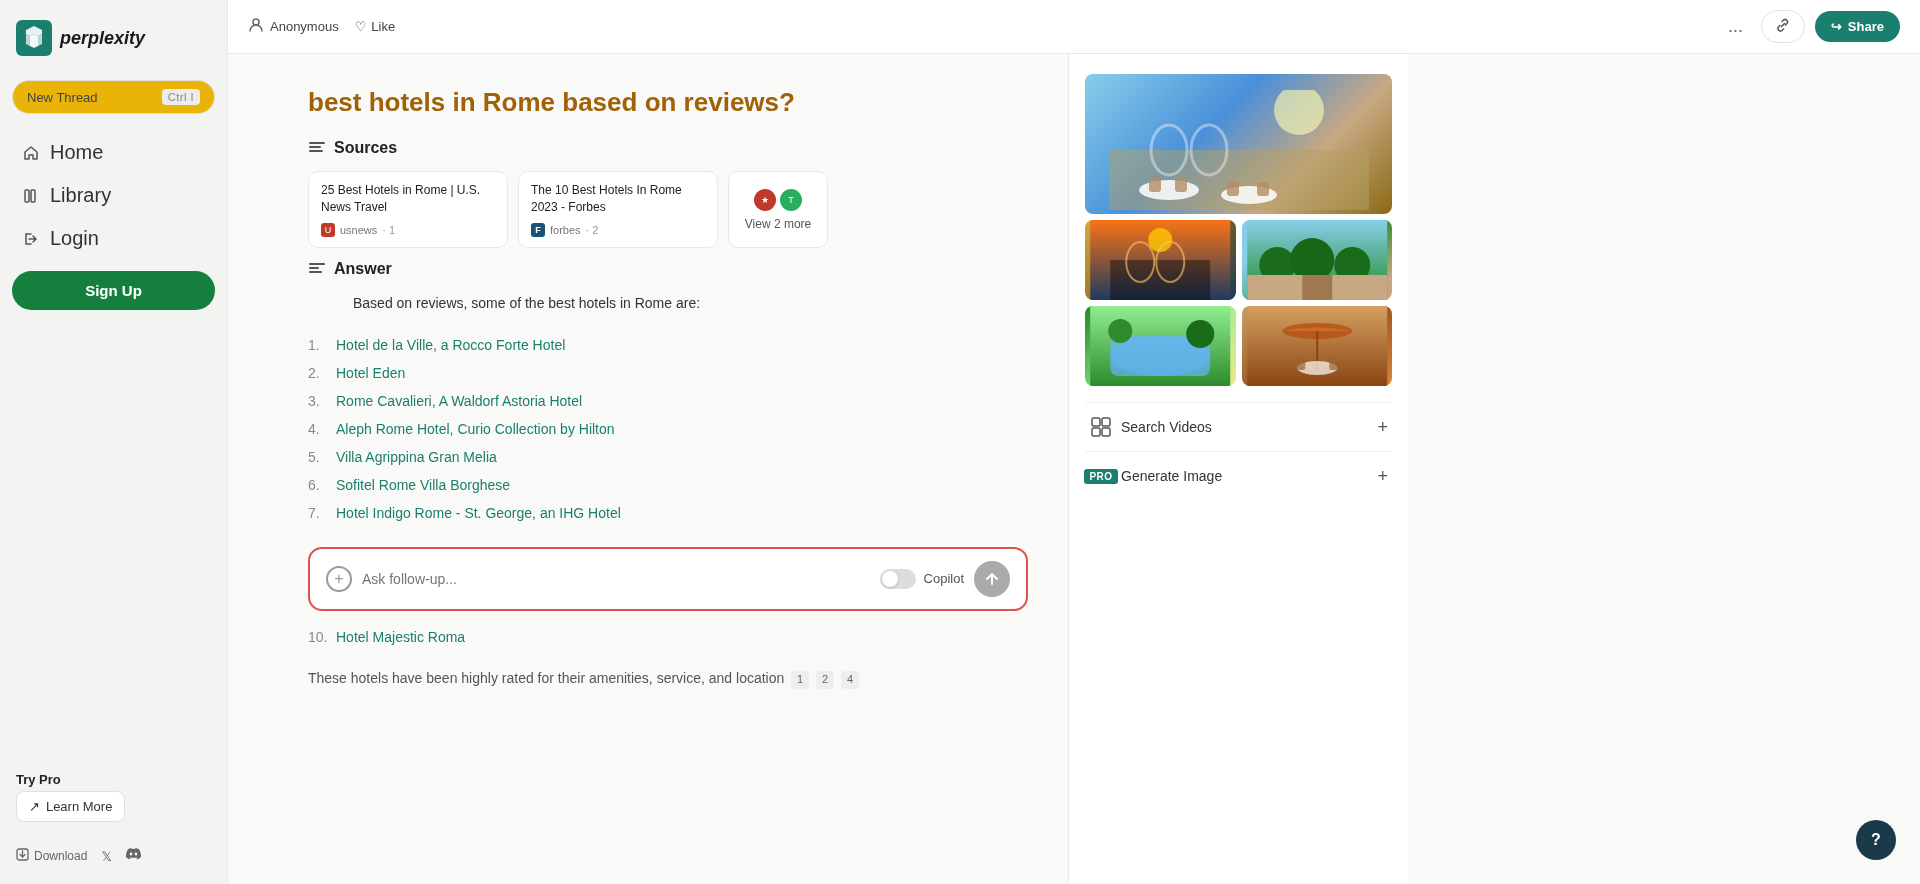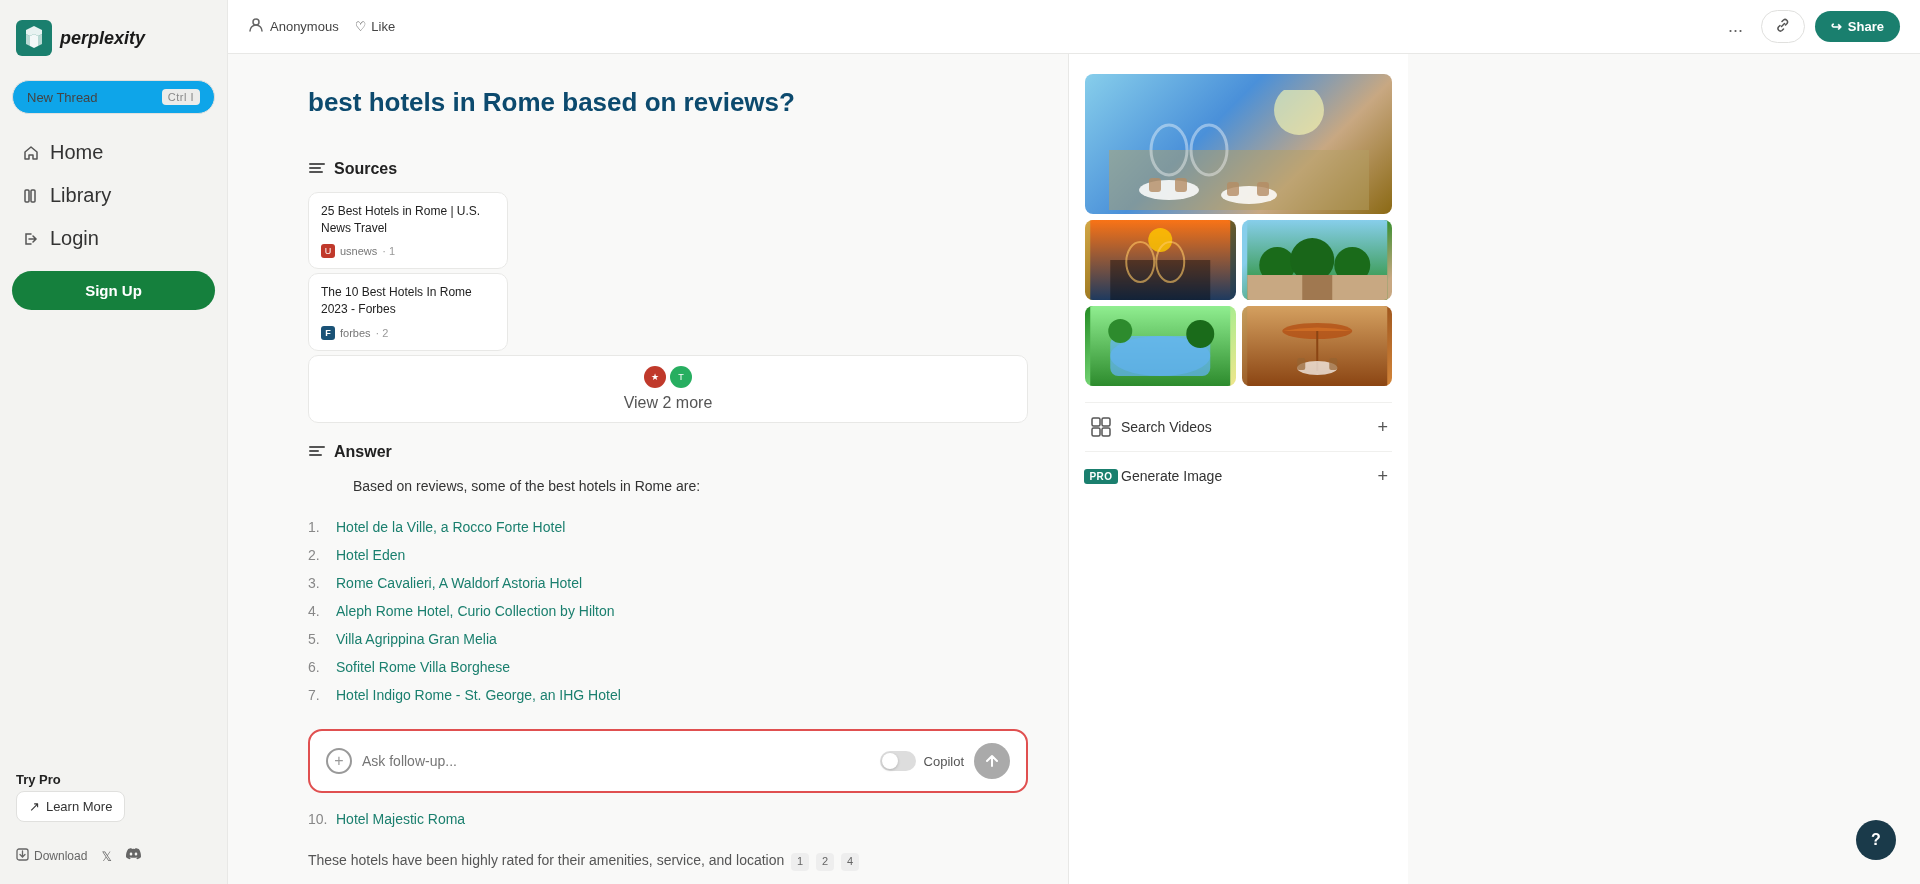--- a/index.html
+++ b/index.html
@@ -30,21 +30,21 @@
     }
     .logo-text {
       font-size: 18px;
       font-weight: 600;
       color: #1a1a1a;
     }
     .new-thread-btn {
       display: flex;
       align-items: center;
       justify-content: space-between;
-      background: #0ea5e9;
+      background: #eab308;
       border: 1px solid #e0e0de;
       border-radius: 20px;
       padding: 8px 14px;
       font-size: 13px;
       color: #444;
       cursor: pointer;
       margin-bottom: 18px;
       width: 100%;
     }
     .new-thread-label { font-weight: 500; }
@@ -180,42 +180,41 @@
     .answer-panel {
       flex: 1;
       overflow-y: auto;
       padding: 32px 40px 20px 80px;
       max-width: 840px;
     }
 
     .question-title {
       font-size: 26px;
       font-weight: 600;
-      color: #0c4a6e;
-      margin-bottom: 40px;
+      color: #a16207;
+      margin-bottom: 19px;
       line-height: 1.3;
     }
 
     .section-header {
       display: flex;
       align-items: center;
       gap: 8px;
       font-size: 16px;
       font-weight: 600;
       color: #222;
       margin-bottom: 14px;
     }
 
     
     .sources-grid {
       display: flex;
-      gap: 4px;
-      margin-bottom: 20px;
+      gap: 10px;
+      margin-bottom: 12px;
       flex-wrap: wrap;
-      flex-direction: column;
     }
     .source-card {
       background: white;
       border: 1px solid #e8e8e6;
       border-radius: 10px;
       padding: 10px 12px;
       min-width: 160px;
       max-width: 200px;
       cursor: pointer;
       flex: 1;
@@ -237,21 +236,21 @@
       padding: 10px 12px;
       display: flex;
       flex-direction: column;
       align-items: center;
       justify-content: center;
       min-width: 100px;
       cursor: pointer;
     }
     .view-more-icons { display: flex; gap: 4px; margin-bottom: 6px; }
     .view-more-icon { width: 22px; height: 22px; border-radius: 50%; background: #ddd; display: flex; align-items: center; justify-content: center; font-size: 9px; }
-    .view-more-text { font-size: 16px; color: #555; font-weight: 500; text-align: right; }
+    .view-more-text { font-size: 12px; color: #555; font-weight: 500; text-align: right; }
 
     
     .answer-intro { font-size: 14px; color: #333; margin-bottom: 16px; line-height: 1.6; margin-left: 45px; }
     .answer-list { list-style: none; padding: 0; }
     .answer-list li {
       font-size: 14px;
       color: #333;
       padding: 6px 0;
       display: flex;
       gap: 8px;

